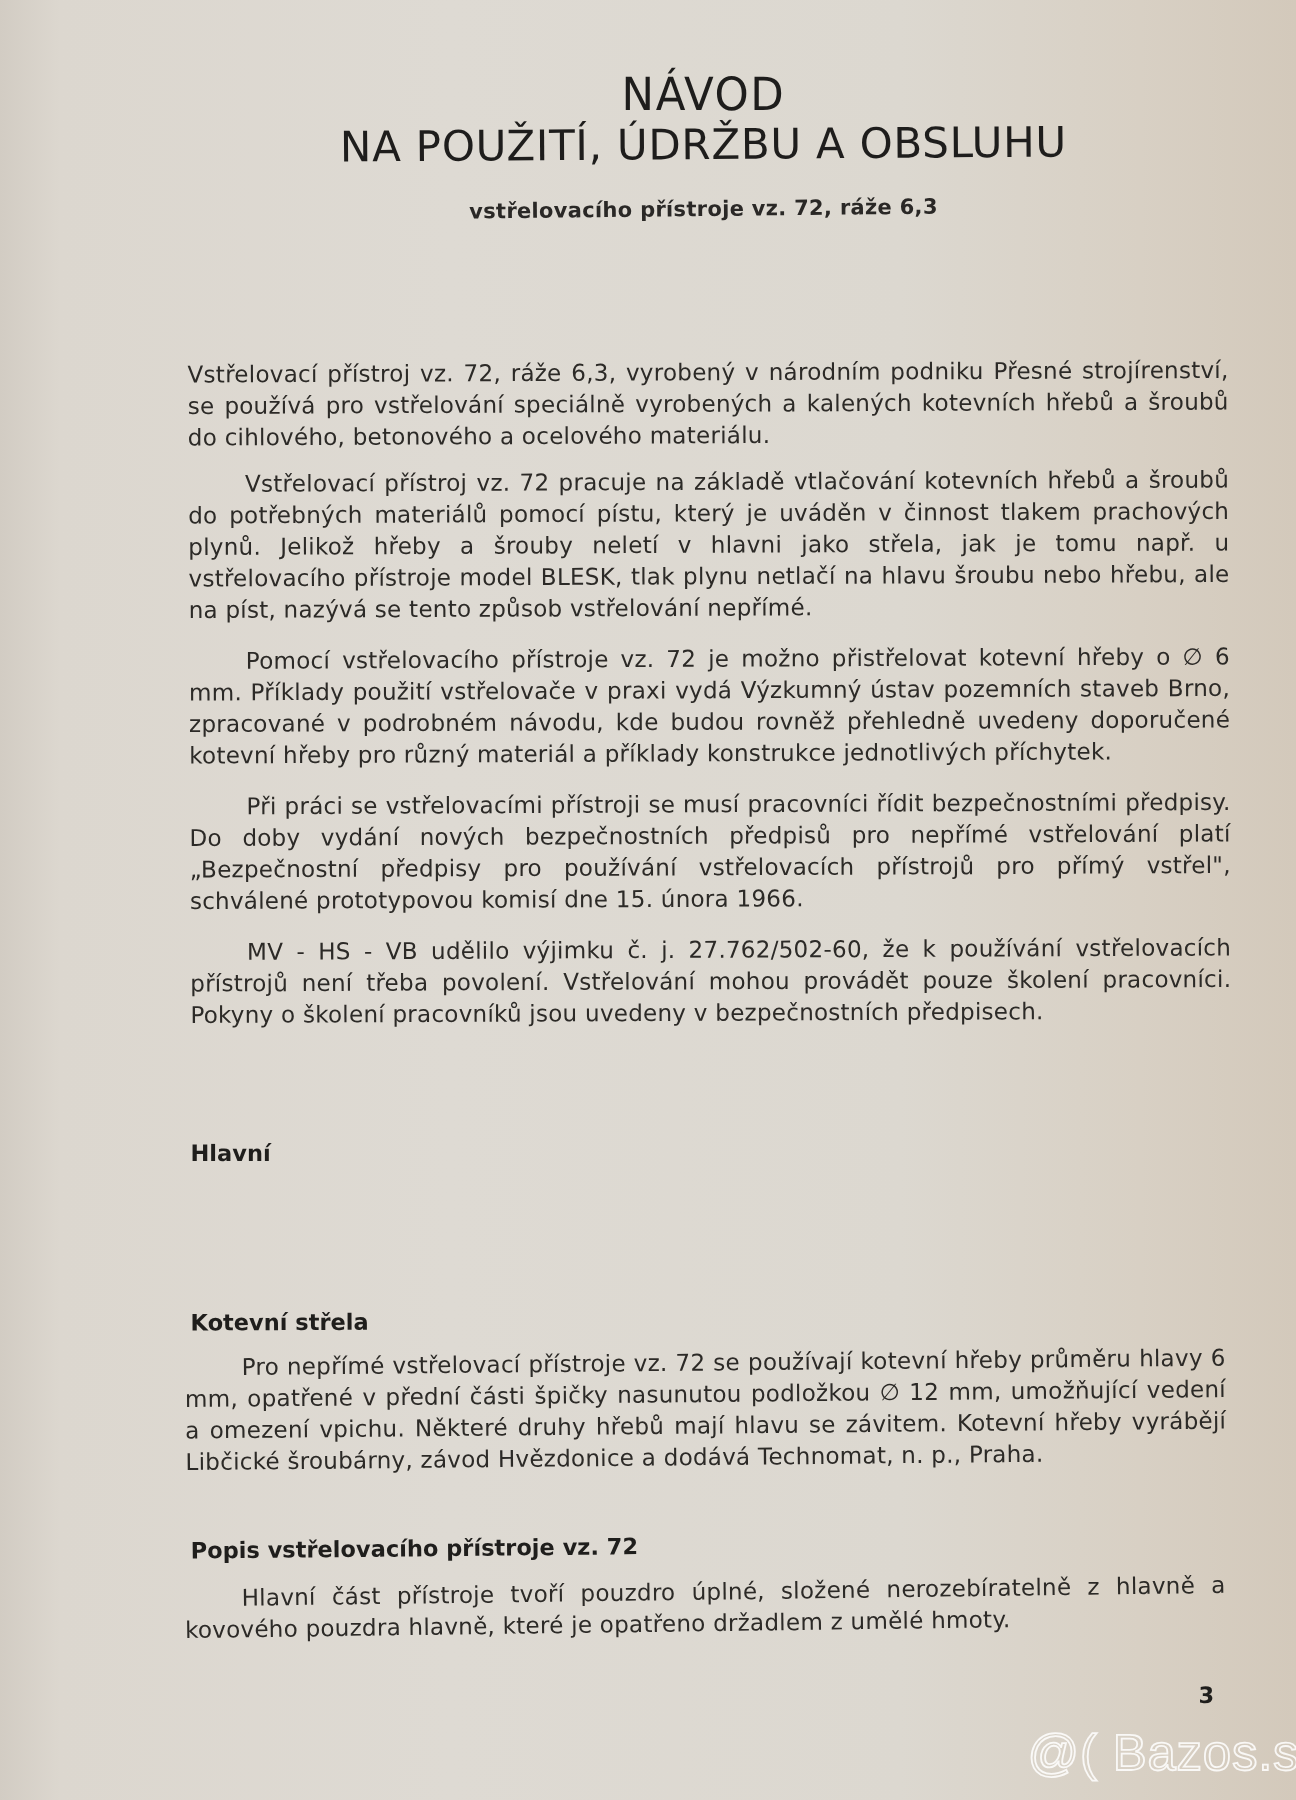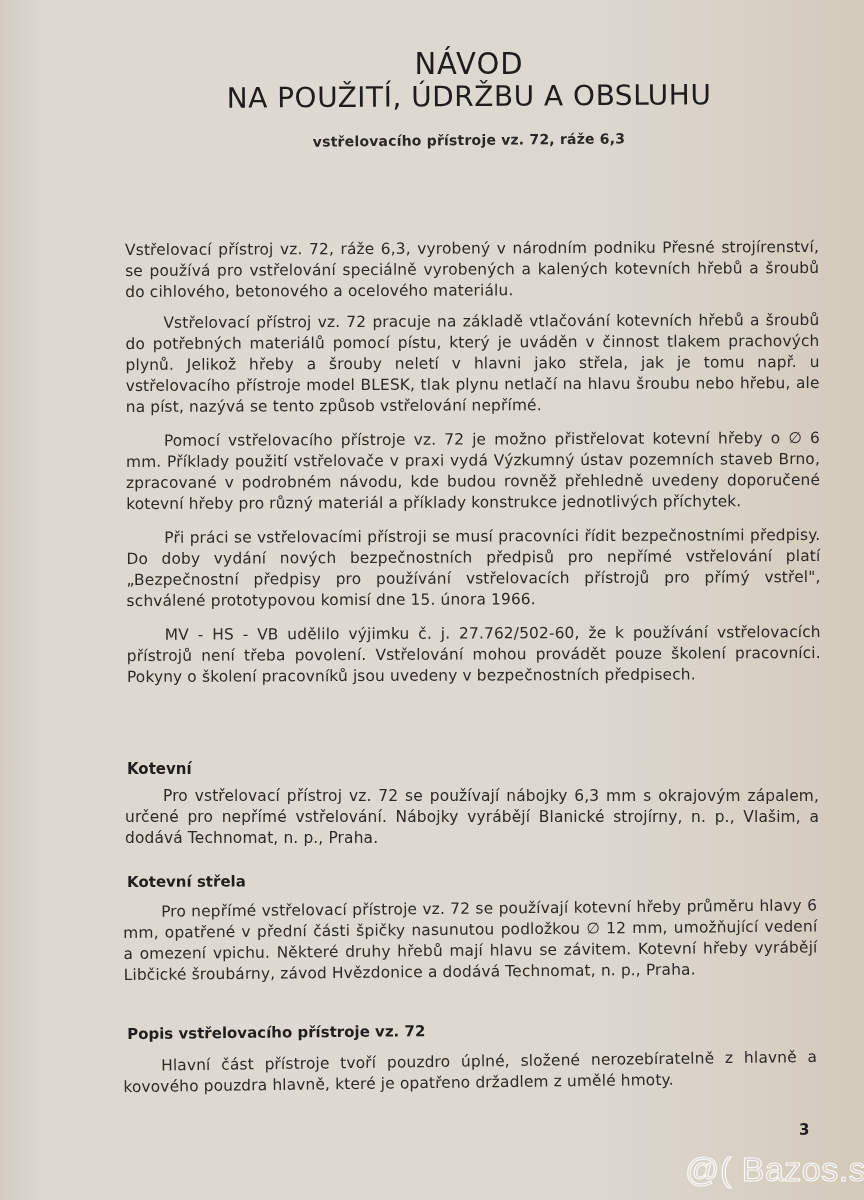--- a/index.html
+++ b/index.html
@@ -118,24 +118,21 @@
   </div>
 
   <div class="body-text skew1" style="top:240px;">
     <p class="p noindent">Vstřelovací přístroj vz. 72, ráže 6,3, vyrobený v národním podniku Přesné strojírenství, se používá pro vstřelování speciálně vyrobených a kalených kotevních hřebů a šroubů do cihlového, betonového a ocelového materiálu.</p>
     <p class="p" style="margin-top:10px;">Vstřelovací přístroj vz. 72 pracuje na základě vtlačování kotevních hřebů a šroubů do potřebných materiálů pomocí pístu, který je uváděn v činnost tlakem prachových plynů. Jelikož hřeby a šrouby neletí v hlavni jako střela, jak je tomu např. u vstřelovacího přístroje model BLESK, tlak plynu netlačí na hlavu šroubu nebo hřebu, ale na píst, nazývá se tento způsob vstřelování nepřímé.</p>
     <p class="p" style="margin-top:13px;">Pomocí vstřelovacího přístroje vz. 72 je možno přistřelovat kotevní hřeby o ∅ 6 mm. Příklady použití vstřelovače v praxi vydá Výzkumný ústav pozemních staveb Brno, zpracované v podrobném návodu, kde budou rovněž přehledně uvedeny doporučené kotevní hřeby pro různý materiál a příklady konstrukce jednotlivých příchytek.</p>
     <p class="p" style="margin-top:13px;">Při práci se vstřelovacími přístroji se musí pracovníci řídit bezpečnostními předpisy. Do doby vydání nových bezpečnostních předpisů pro nepřímé vstřelování platí „Bezpečnostní předpisy pro používání vstřelovacích přístrojů pro přímý vstřel", schválené prototypovou komisí dne 15. února 1966.</p>
     <p class="p" style="margin-top:13px;">MV - HS - VB udělilo výjimku č. j. 27.762/502-60, že k používání vstřelovacích přístrojů není třeba povolení. Vstřelování mohou provádět pouze školení pracovníci. Pokyny o školení pracovníků jsou uvedeny v bezpečnostních předpisech.</p>
   </div>
 
-  <div class="heading" style="top:760px;">Kotevní</div>
-  <div class="body-text" style="top:786px;">
-    <p class="p">Pro vstřelovací přístroj vz. 72 se používají nábojky 6,3 mm s okrajovým zápalem, určené pro nepřímé vstřelování. Nábojky vyrábějí Blanické strojírny, n. p., Vlašim, a dodává Technomat, n. p., Praha.</p>
-  </div>
+  <div class="heading" style="top:760px;">Hlavní</div>
 
   <div class="heading skew1" style="top:873px;">Kotevní střela</div>
   <div class="body-text skew2" style="top:902px; left:104px;">
     <p class="p">Pro nepřímé vstřelovací přístroje vz. 72 se používají kotevní hřeby průměru hlavy 6 mm, opatřené v přední části špičky nasunutou podložkou ∅ 12 mm, umožňující vedení a omezení vpichu. Některé druhy hřebů mají hlavu se závitem. Kotevní hřeby vyrábějí Libčické šroubárny, závod Hvězdonice a dodává Technomat, n. p., Praha.</p>
   </div>
 
   <div class="heading skew2" style="top:1025px;">Popis vstřelovacího přístroje vz. 72</div>
   <div class="body-text skew3" style="top:1056px; left:104px;">
     <p class="p">Hlavní část přístroje tvoří pouzdro úplné, složené nerozebíratelně z hlavně a kovového pouzdra hlavně, které je opatřeno držadlem z umělé hmoty.</p>
   </div>

